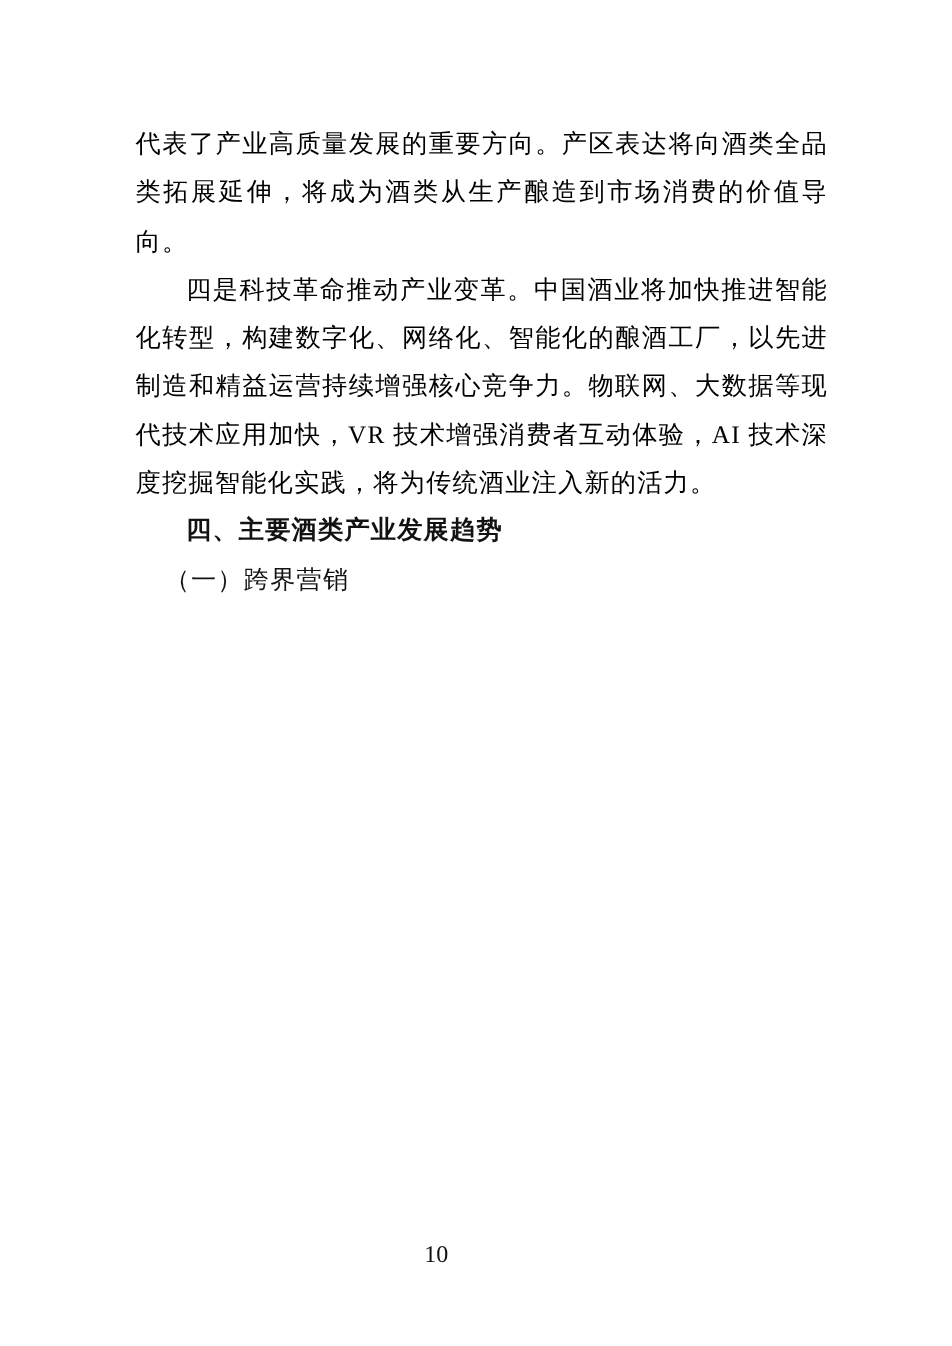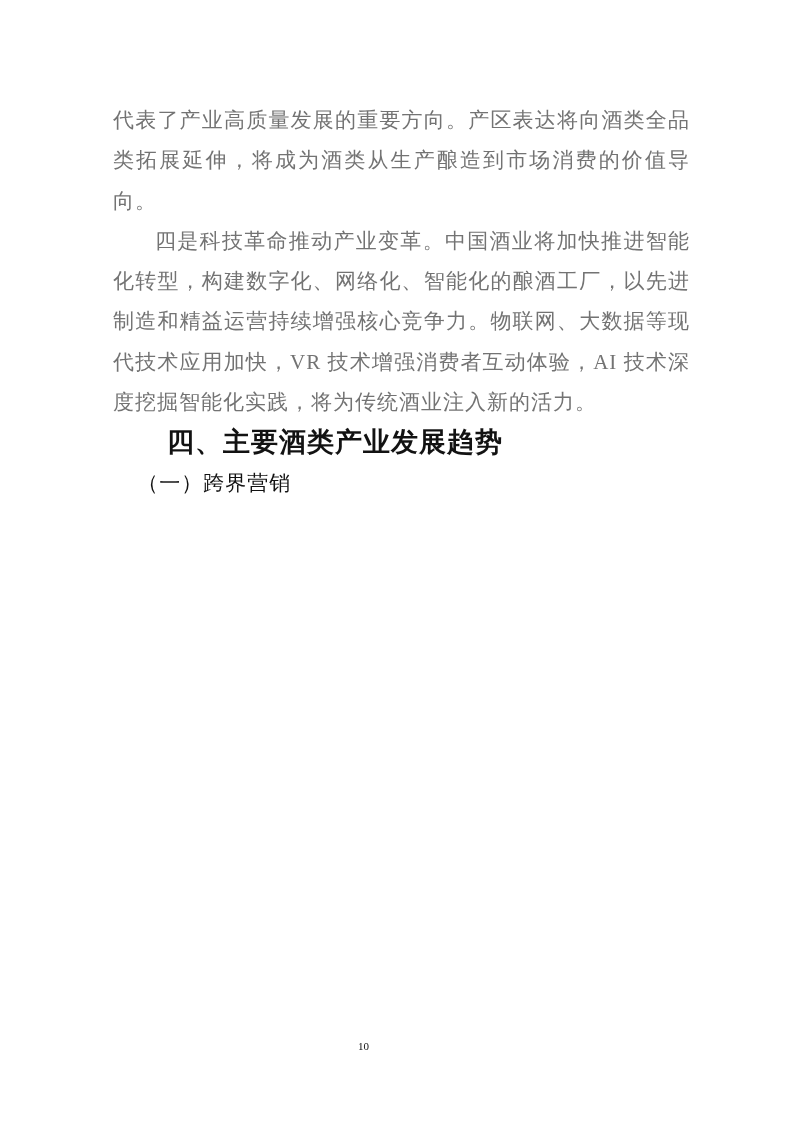--- a/index.html
+++ b/index.html
@@ -26,28 +26,28 @@
     width: 577px;
   }
   p.body-para {
     margin: 0;
     font-size: 21px;
     line-height: 40.3px;
     letter-spacing: 1px;
     text-align: justify;
     text-indent: 2em;
     font-family: "Liberation Serif", serif;
-    color: #737373;
+    color: #000000;
   }
   p.body-para.no-indent {
     text-indent: 0;
   }
   .section-heading {
     margin: 0;
-    font-size: 27px;
+    font-size: 21px;
     line-height: 40.3px;
     letter-spacing: 1px;
     font-weight: bold;
     text-indent: 2em;
     font-family: "Liberation Sans", sans-serif;
     color: #121212;
   }
   .subsection-heading {
     margin: 0;
     font-size: 21px;
@@ -57,21 +57,21 @@
     text-indent: 1.15em;
     font-family: "Liberation Serif", serif;
     color: #121212;
   }
   .page-number {
     position: absolute;
     top: 1036px;
     left: 0;
     width: 727px;
     text-align: center;
-    font-size: 11px;
+    font-size: 20px;
     line-height: 20px;
     font-family: "Liberation Serif", serif;
     color: #121212;
   }
 </style>
 </head>
 <body>
 
 <div class="page">
   <div class="content">

